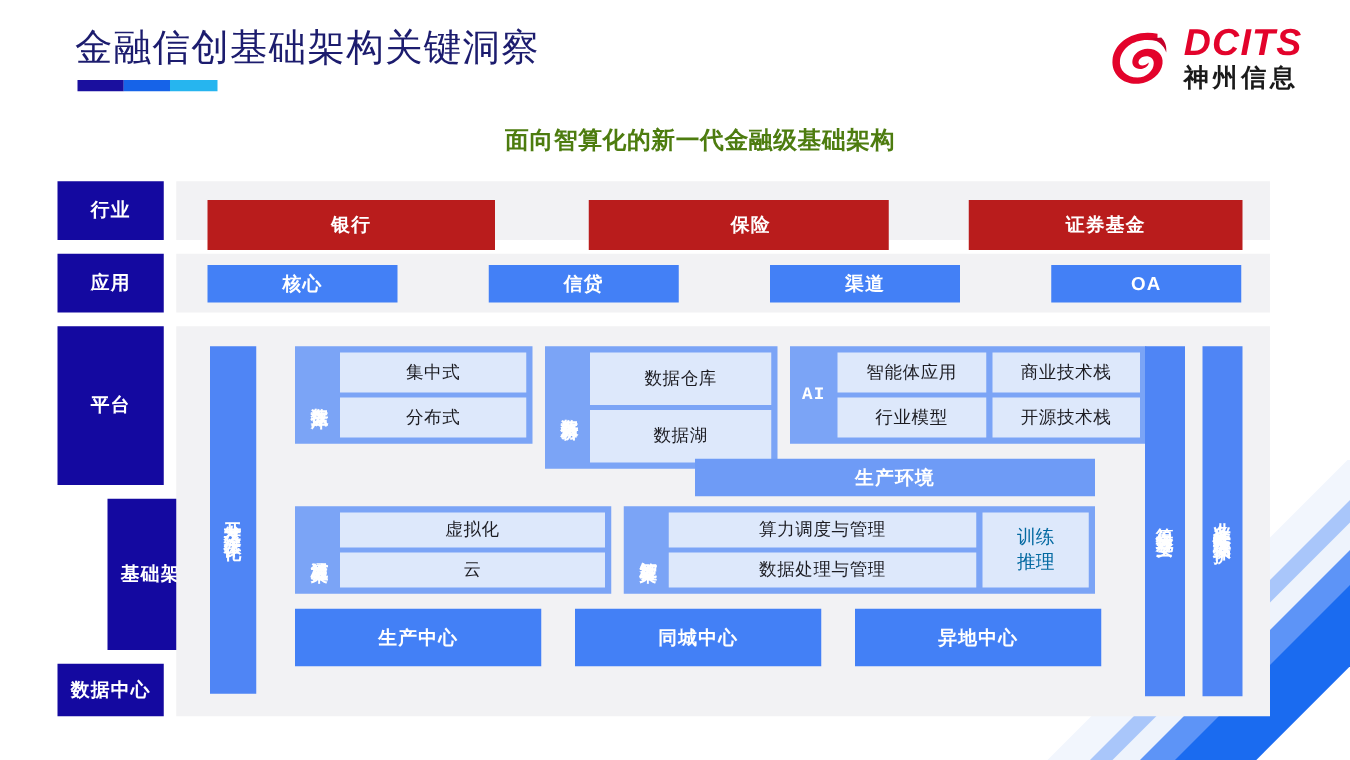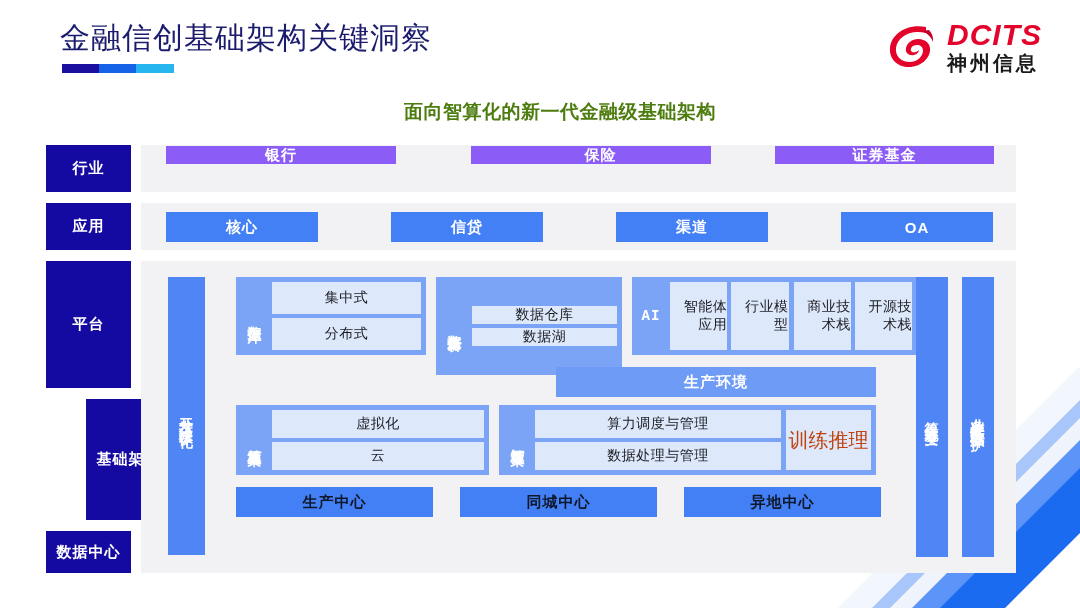--- a/index.html
+++ b/index.html
@@ -49,21 +49,21 @@
 
   
   .panel{position:absolute;background:#f2f2f4;}
   .panel-industry{left:141px;top:145px;width:875px;height:47px;}
   .panel-app{left:141px;top:203px;width:875px;height:47px;}
   .panel-main{left:141px;top:261px;width:875px;height:312px;}
 
   
   .rowbtn{position:absolute;display:flex;align-items:center;justify-content:center;
           color:#ffffff;font-weight:bold;font-size:15px;letter-spacing:1px;}
-  .ind{background:#8b5cf6;height:18px;top:1px;}
+  .ind{background:#b91c1c;height:40px;top:15px;}
   .ind1{left:25px;width:230px;}
   .ind2{left:330px;width:221px;padding-left:19px;}
   .ind3{left:634px;width:219px;}
   .app{background:#4380f6;height:30px;top:9px;}
   .app1{left:25px;width:152px;}
   .app2{left:250px;width:152px;}
   .app3{left:475px;width:152px;}
   .app4{left:700px;width:152px;}
 
   
@@ -75,43 +75,43 @@
   
   .content{position:absolute;left:95px;top:16px;width:750px;height:280px;}
 
   
   .group{position:absolute;background:#7ba4f6;display:flex;align-items:stretch;padding:5px;box-sizing:border-box;gap:5px;}
   .gtag{color:#ffffff;font-weight:bold;font-size:14px;letter-spacing:1px;
         writing-mode:vertical-rl;text-orientation:upright;
         display:flex;align-items:center;justify-content:center;width:26px;flex:0 0 26px;font-family:Liberation Mono, monospace;}
   .gcells{flex:1;display:flex;flex-direction:column;gap:4px;border-radius:20px;}
   .gcells.two-col{flex-direction:row;gap:5px;}
-  .gcol{flex:1;display:flex;flex-direction:row;gap:4px;text-align:right;}
+  .gcol{flex:1;display:flex;flex-direction:column;gap:4px;}
   .cell{flex:1;background:#dde8fb;display:flex;align-items:center;justify-content:center;
         color:#1c1c22;font-size:14px;letter-spacing:.5px;}
 
   .g-db{left:0px;top:0px;width:190px;height:78px;}
-  .g-da{left:200px;top:0px;width:186px;height:98px;align-items:center;}
+  .g-da{left:200px;top:0px;width:186px;height:98px;}
   .g-ai{left:396px;top:0px;width:285px;height:78px;}
 
   
   .envbar{position:absolute;background:#6e9bf6;color:#fff;font-weight:bold;font-size:15px;letter-spacing:1px;
           display:flex;align-items:center;justify-content:center;height:30px;}
   .env1{left:0px;top:90px;width:310px;}
   .env2{left:320px;top:90px;width:320px;}
 
   
   .g-gen{left:0px;top:128px;width:253px;height:70px;}
   .g-int{left:263px;top:128px;width:377px;height:70px;}
-  .trainbox{flex:0 0 85px;background:#dde8fb;display:flex;flex-direction:row;
-            align-items:center;justify-content:center;color:#c2410c;font-size:20px;line-height:1.35;}
-
-  
-  .dcbar{position:absolute;background:#4380f6;color:#0f172a;font-weight:bold;font-size:15px;letter-spacing:1px;
-         display:flex;align-items:center;justify-content:center;height:30px;top:210px;}
+  .trainbox{flex:0 0 85px;background:#dde8fb;display:flex;flex-direction:column;
+            align-items:center;justify-content:center;color:#0369a1;font-size:15px;line-height:1.35;}
+
+  
+  .dcbar{position:absolute;background:#4380f6;color:#ffffff;font-weight:bold;font-size:15px;letter-spacing:1px;
+         display:flex;align-items:center;justify-content:center;height:46px;top:210px;}
   .dc1{left:0px;width:197px;}
   .dc2{left:224px;width:197px;}
   .dc3{left:448px;width:197px;}
 
   
   .rbar{position:absolute;width:32px;background:#4f85f5;color:#fff;font-weight:bold;font-size:14px;
         letter-spacing:2px;writing-mode:vertical-rl;text-orientation:upright;
         display:flex;align-items:center;justify-content:center;}
   .rbar1{left:916px;top:277px;height:280px;}
   .rbar2{left:962px;top:277px;height:280px;}

